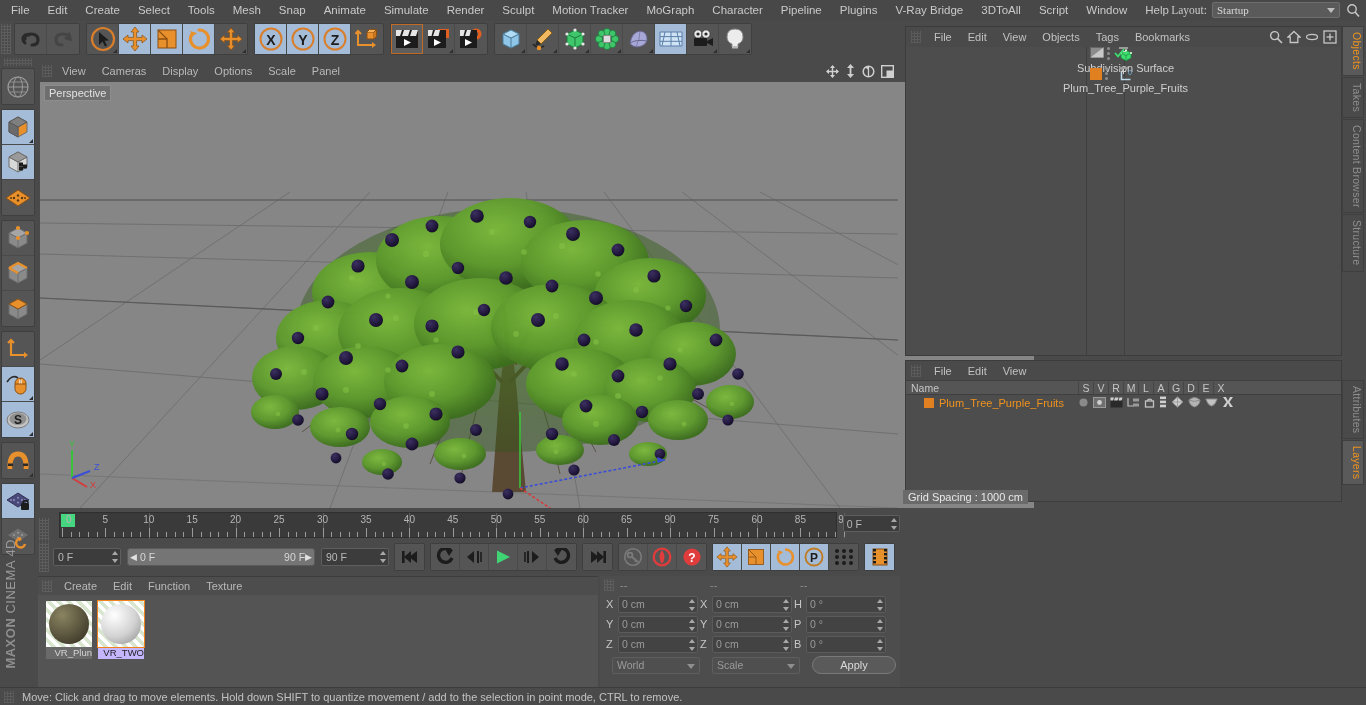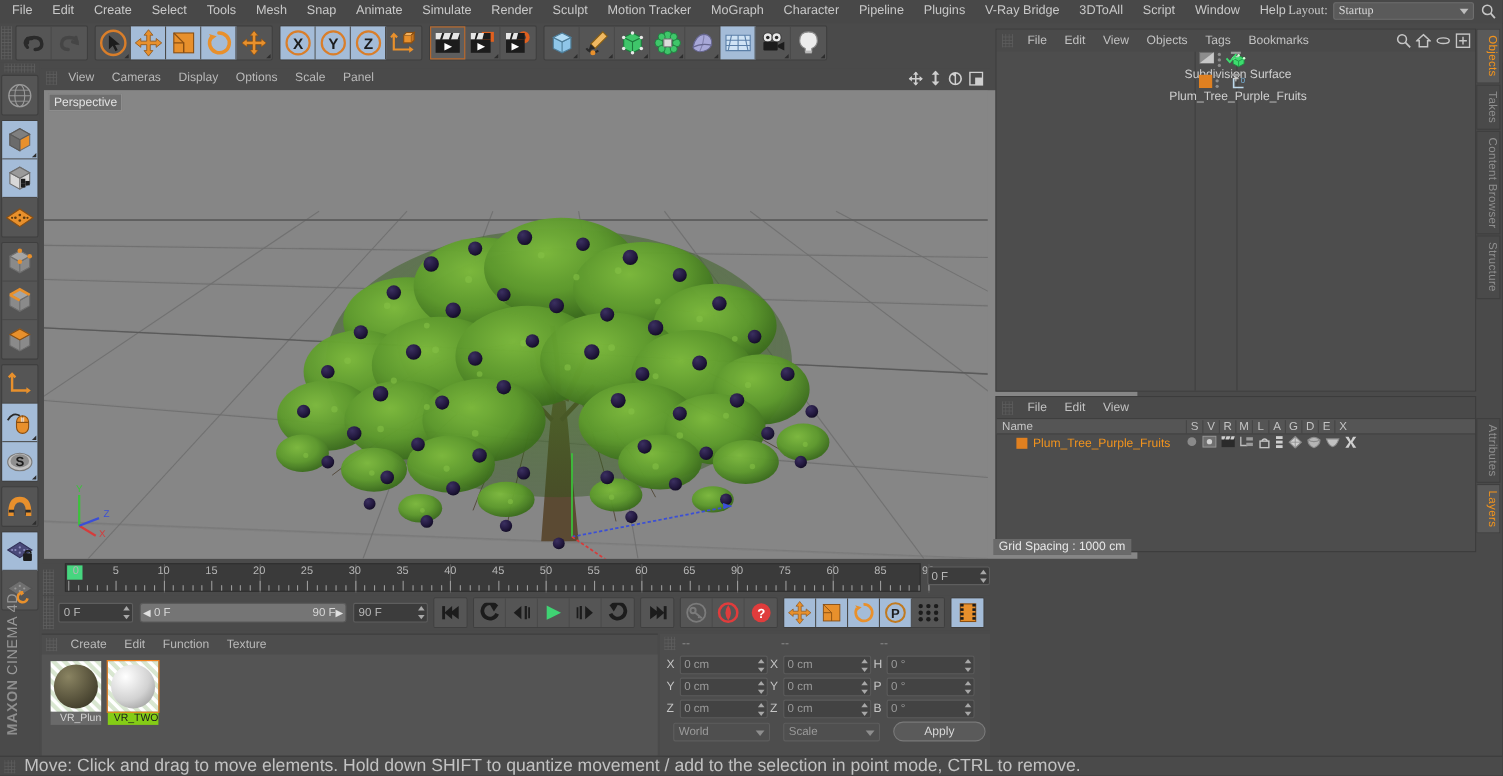--- a/index.html
+++ b/index.html
@@ -211,21 +211,21 @@
     width: 46px; height: 46px; position: relative; overflow: hidden;
     background-image: linear-gradient(45deg, #d8e6d0 25%, #ffffff 25%, #ffffff 50%, #d8e6d0 50%, #d8e6d0 75%, #ffffff 75%);
     background-size: 10px 10px;
   }
   .mat-ball { position: absolute; left: 3px; top: 3px; width: 40px; height: 40px; border-radius: 50%; }
   .mat-name {
     font-size: 9.5px; text-align: right; color: #d5d5d5;
     background: #6a6a6a; white-space: nowrap; overflow: hidden;
     height: 12px; line-height: 12px;
   }
-  .mat.selected .mat-name { background: #84cc16; color: #1c1c1c; }
+  .mat.selected .mat-name { background: #c4b5fd; color: #1c1c1c; }
   .mat.selected .mat-thumb { outline: 1px solid #f0821e; }
 
   
   .coords {
     position: absolute; left: 600px; top: 576px; width: 300px; height: 112px;
     background: #4d4d4d;
   }
   .co-head { height: 18px; display: flex; align-items: center; color: #8e8e8e; font-size: 11px; }
   .co-head .cgrip {
     width: 10px; height: 12px; margin: 0 6px 0 4px;
@@ -323,21 +323,21 @@
     background: #4a4a4a; display: flex; align-items: center;
     border-top: 1px solid #3c3c3c;
   }
   .statusbar .sgrip {
     width: 10px; height: 12px; margin: 0 8px 0 4px;
     background-image:
       repeating-linear-gradient(0deg, #6d6d6d 0 1px, transparent 1px 3px),
       repeating-linear-gradient(90deg, #6d6d6d 0 1px, transparent 1px 3px);
     background-size: 3px 3px; opacity: .5;
   }
-  .statusbar .stext { font-size: 16px; color: #c2c2c2; }
+  .statusbar .stext { font-size: 11px; color: #c2c2c2; }
 </style>
 </head>
 <body>
 
 <div class="app">
 
   <div class="menubar">
     <div id="menu-items" style="display:flex;align-items:center;margin-left:2px;">
         <div class="mi">File</div>
         <div class="mi">Edit</div>

